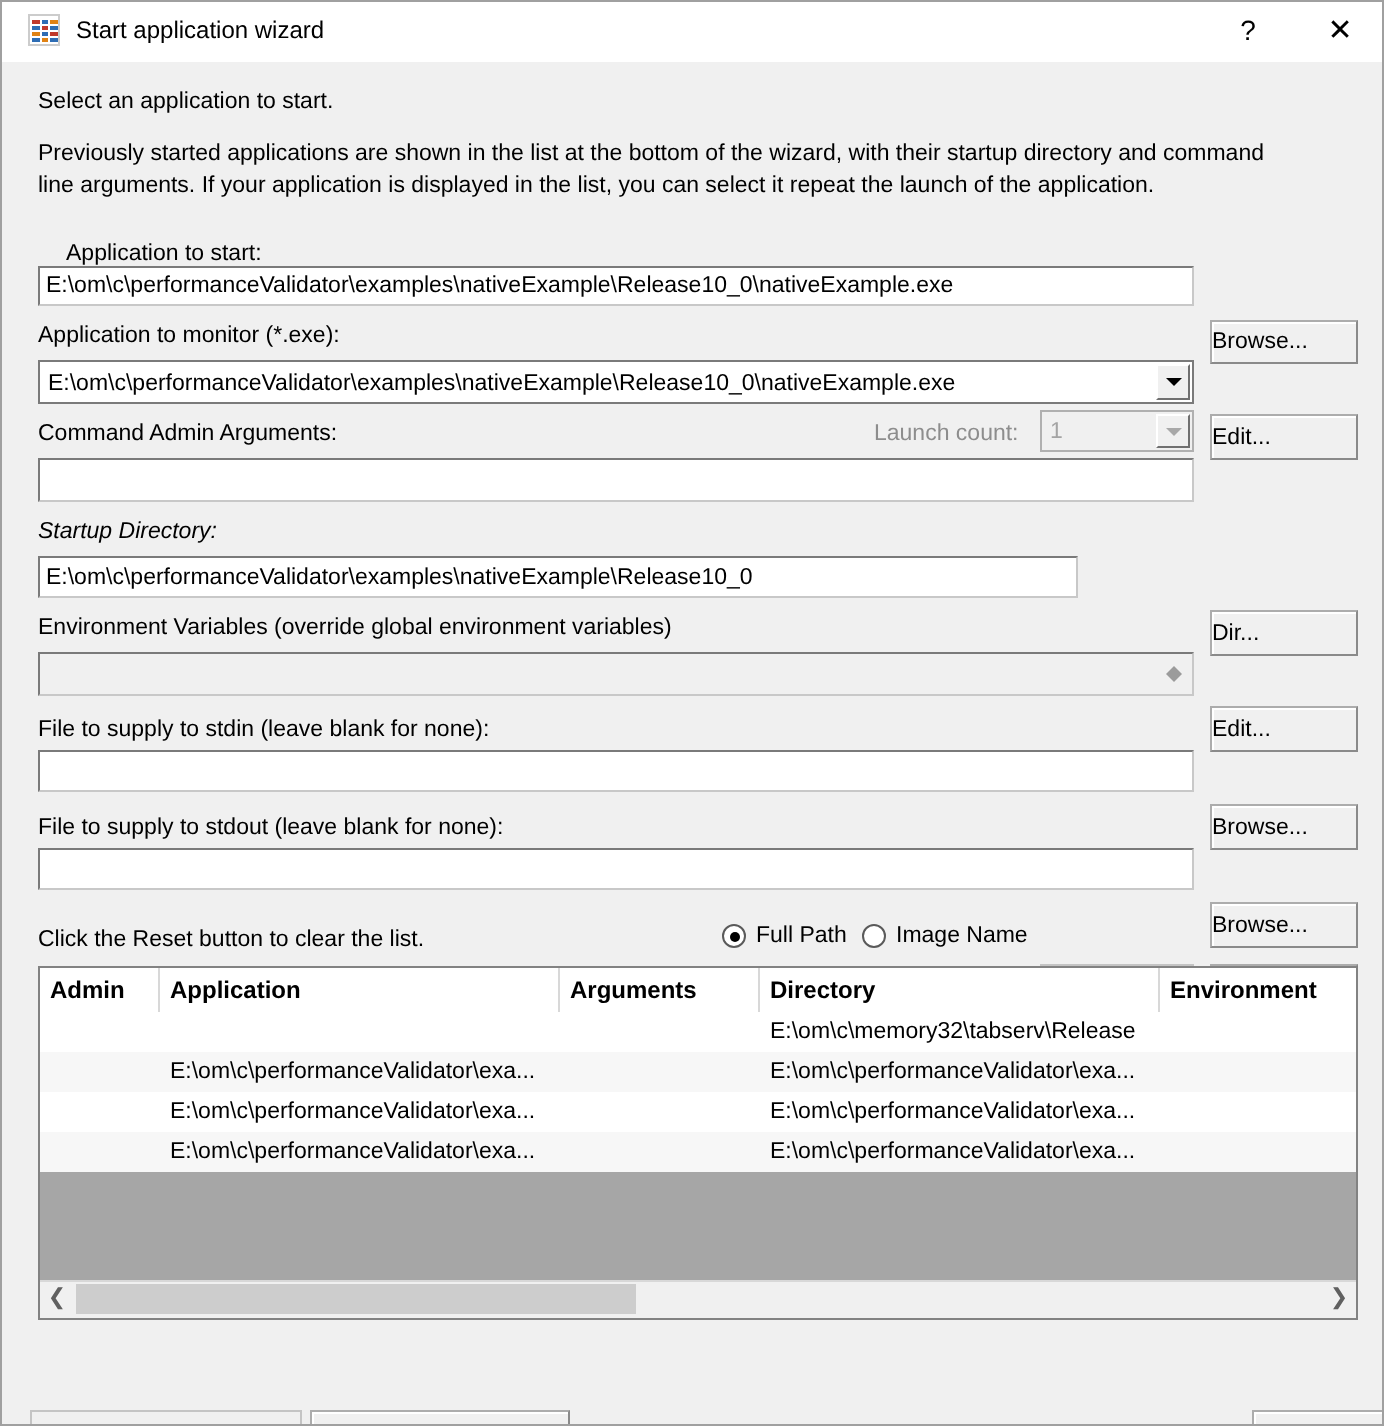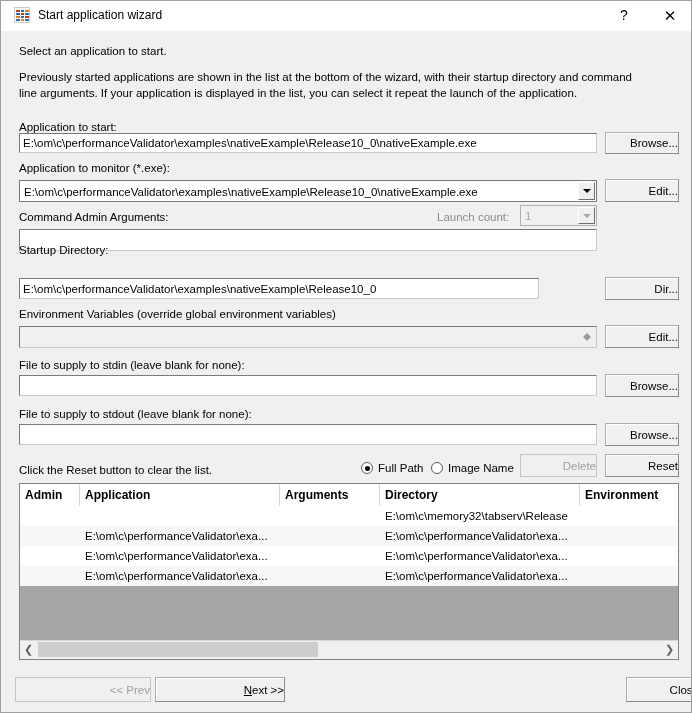--- a/index.html
+++ b/index.html
@@ -187,24 +187,25 @@
   .btn {
     position: absolute;
     box-sizing: border-box;
     background: #f0f0f0;
     border: 1px solid #acacac;
     border-right-color: #8a8a8a;
     border-bottom-color: #8a8a8a;
     font-family: "Liberation Sans", sans-serif;
     font-size: 11.5px;
     color: #000;
-    text-align: right;
+    text-align: left;
     cursor: default;
     user-select: none;
     box-shadow: 1px 1px 0 #ffffff inset;
+    margin-top: 28px;
   }
   .btn.dis { color: #a0a0a0; border-color: #c4c4c4; box-shadow: none; }
   .btn .mn { text-decoration: underline; }
 
   
   .radio {
     position: absolute;
     font-size: 11.5px;
     white-space: nowrap;
     line-height: 14px;
@@ -345,40 +346,40 @@
     <div id="title-text">Start application wizard</div>
     <div class="tb-btn" id="tb-help">?</div>
     <div class="tb-btn" id="tb-close">✕</div>
   </div>
 
   <div id="client">
 
     <div class="lbl" style="left:18px; top:13px;">Select an application to start.</div>
     <div class="para" style="left:18px; top:39px; width:630px;">Previously started applications are shown in the list at the bottom of the wizard, with their startup directory and command line arguments. If your application is displayed in the list, you can select it repeat the launch of the application.</div>
 
-    <div class="lbl" style="left:18px; top:89px;">Application to start:</div>
+    <div class="lbl" style="left:32px; top:89px;">Application to start:</div>
     <input class="tbox" id="app-start-input" style="left: 18px; top: 102px; width: 578px; height: 20px;" type="text" spellcheck="false" value="E:\om\c\performanceValidator\examples\nativeExample\Release10_0\nativeExample.exe">
     <div class="btn" style="left:604px; top:101px; width:74px; height:22px; line-height:21px;">Browse...</div>
 
     <div class="lbl" style="left:18px; top:130px;">Application to monitor (*.exe):</div>
     <div class="combo" style="left:18px; top:149px; width:578px; height:22px;">
       <div class="cval" style="line-height:22px;">E:\om\c\performanceValidator\examples\nativeExample\Release10_0\nativeExample.exe</div>
       <div class="carrow"></div>
     </div>
     <div class="btn" style="left:604px; top:148px; width:74px; height:23px; line-height:22px;">Edit...</div>
 
     <div class="lbl" style="left:18px; top:179px;">Command Admin Arguments:</div>
     <div class="lbl dis" style="left:436px; top:179px;">Launch count:</div>
     <div class="combo dis" style="left:519px; top:174px; width:77px; height:21px;">
       <div class="cval" style="line-height:21px;">1</div>
       <div class="carrow"></div>
     </div>
     <input class="tbox" style="left: 18px; top: 198px; width: 578px; height: 22px;" type="text" spellcheck="false" value="">
 
-    <div class="lbl" style="left:18px; top:212px;">Startup Directory:</div>
+    <div class="lbl" style="left:18px; top:228px;font-style:italic;">Startup Directory:</div>
     <input class="tbox" style="left: 18px; top: 247px; width: 520px; height: 21px;" type="text" spellcheck="false" value="E:\om\c\performanceValidator\examples\nativeExample\Release10_0">
     <div class="btn" style="left:604px; top:246px; width:74px; height:23px; line-height:22px;">Dir...</div>
 
     <div class="lbl" style="left:18px; top:276px;">Environment Variables (override global environment variables)</div>
     <div id="envbox" style="left:18px; top:295px; width:578px; height:22px;">
       <div id="env-spin">
         <span class="up"></span>
         <span class="dn"></span>
       </div>
     </div>

